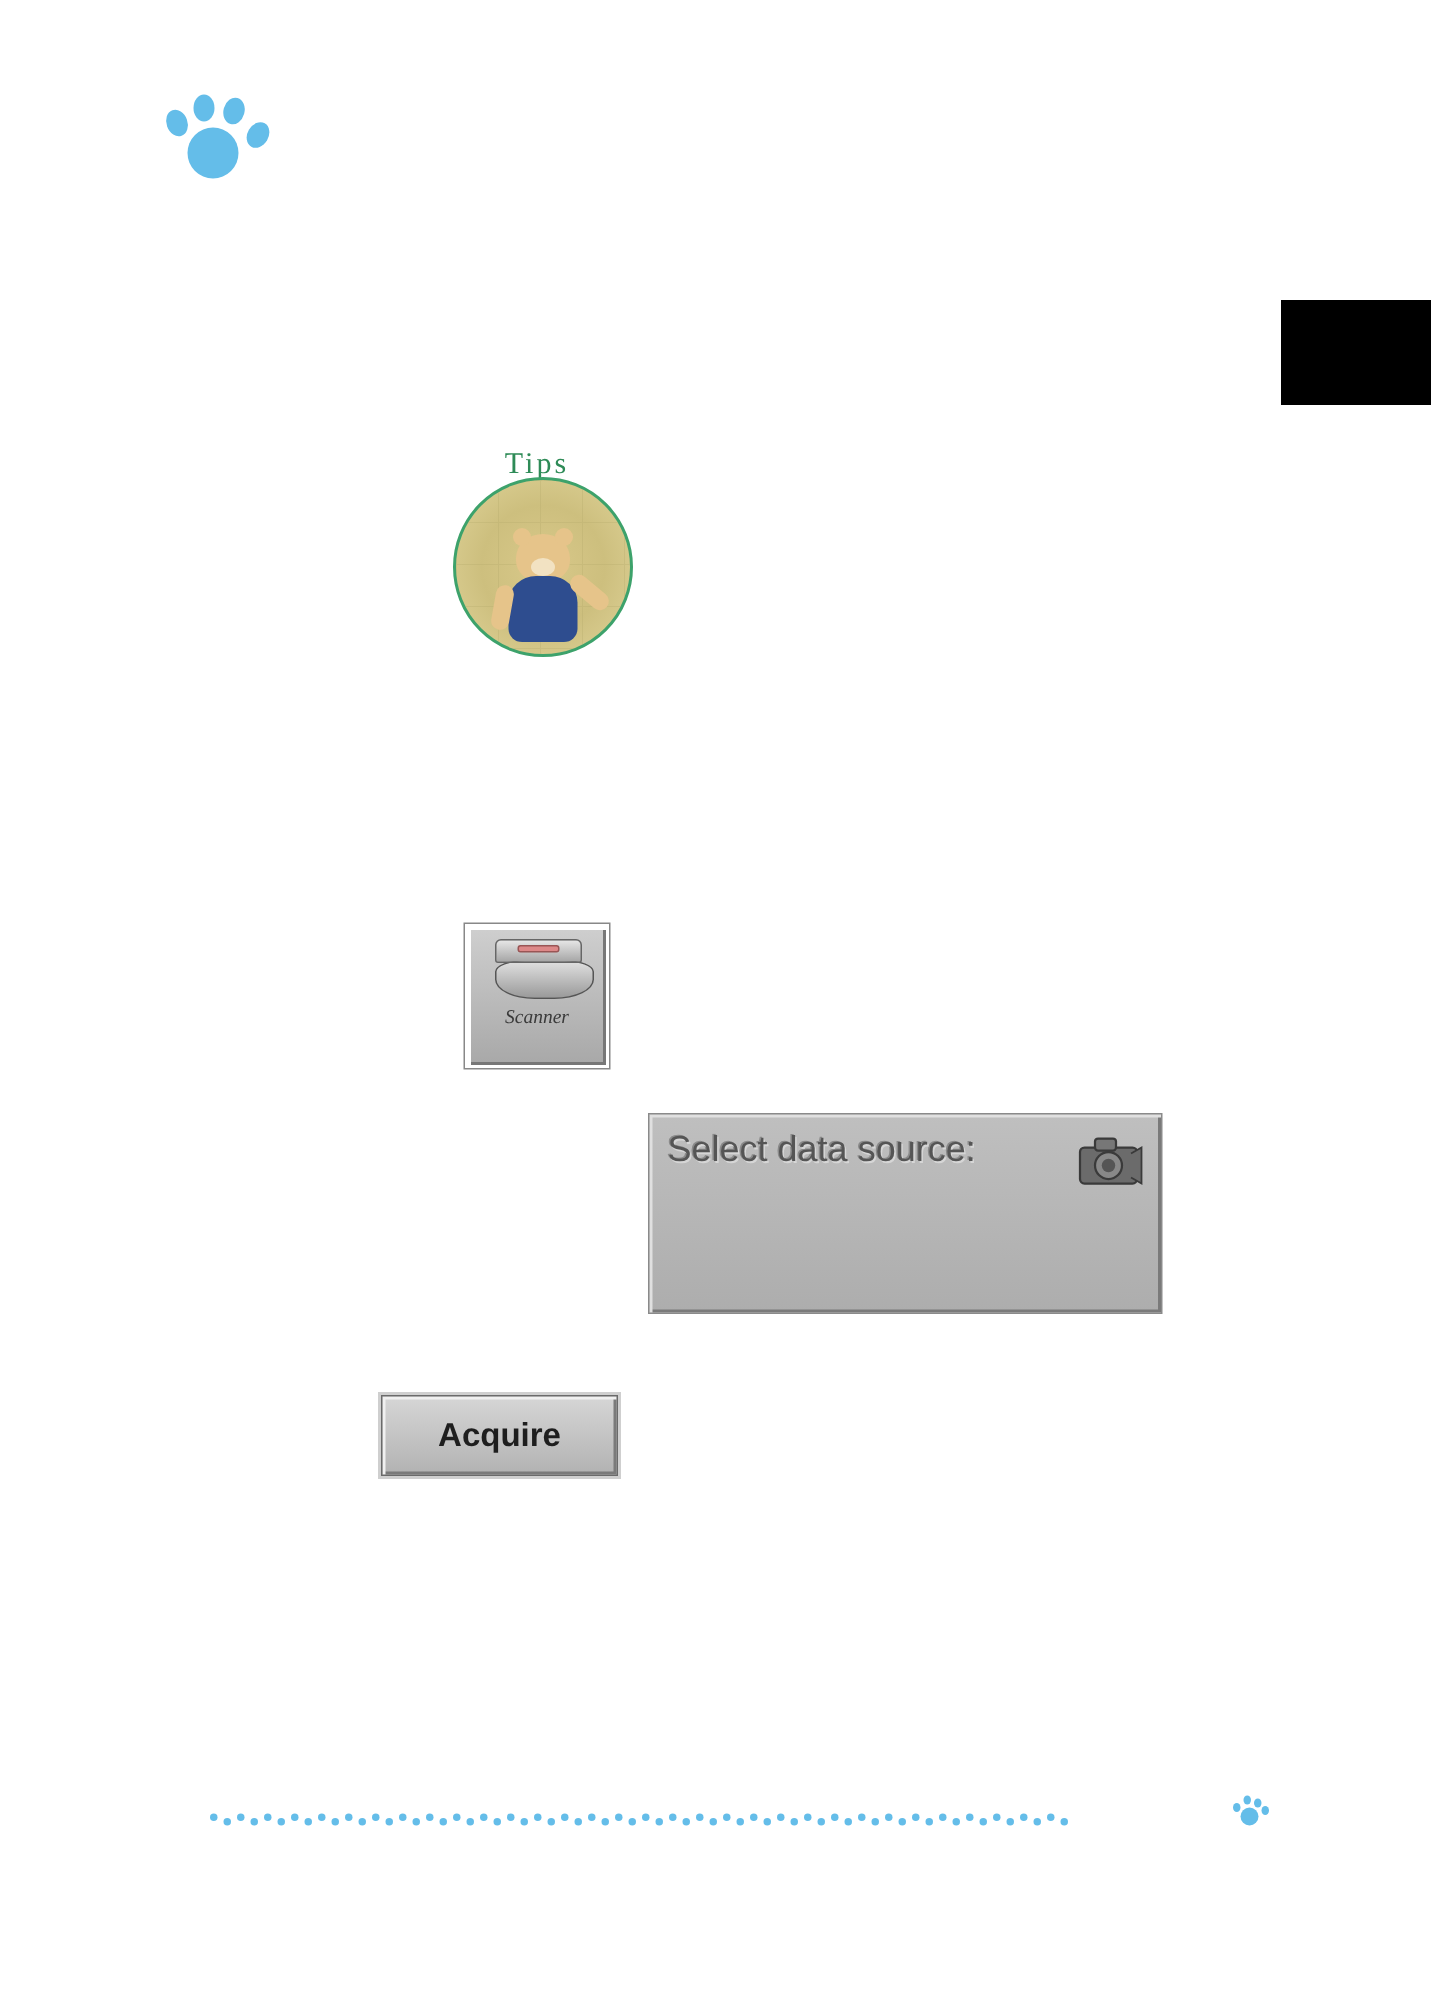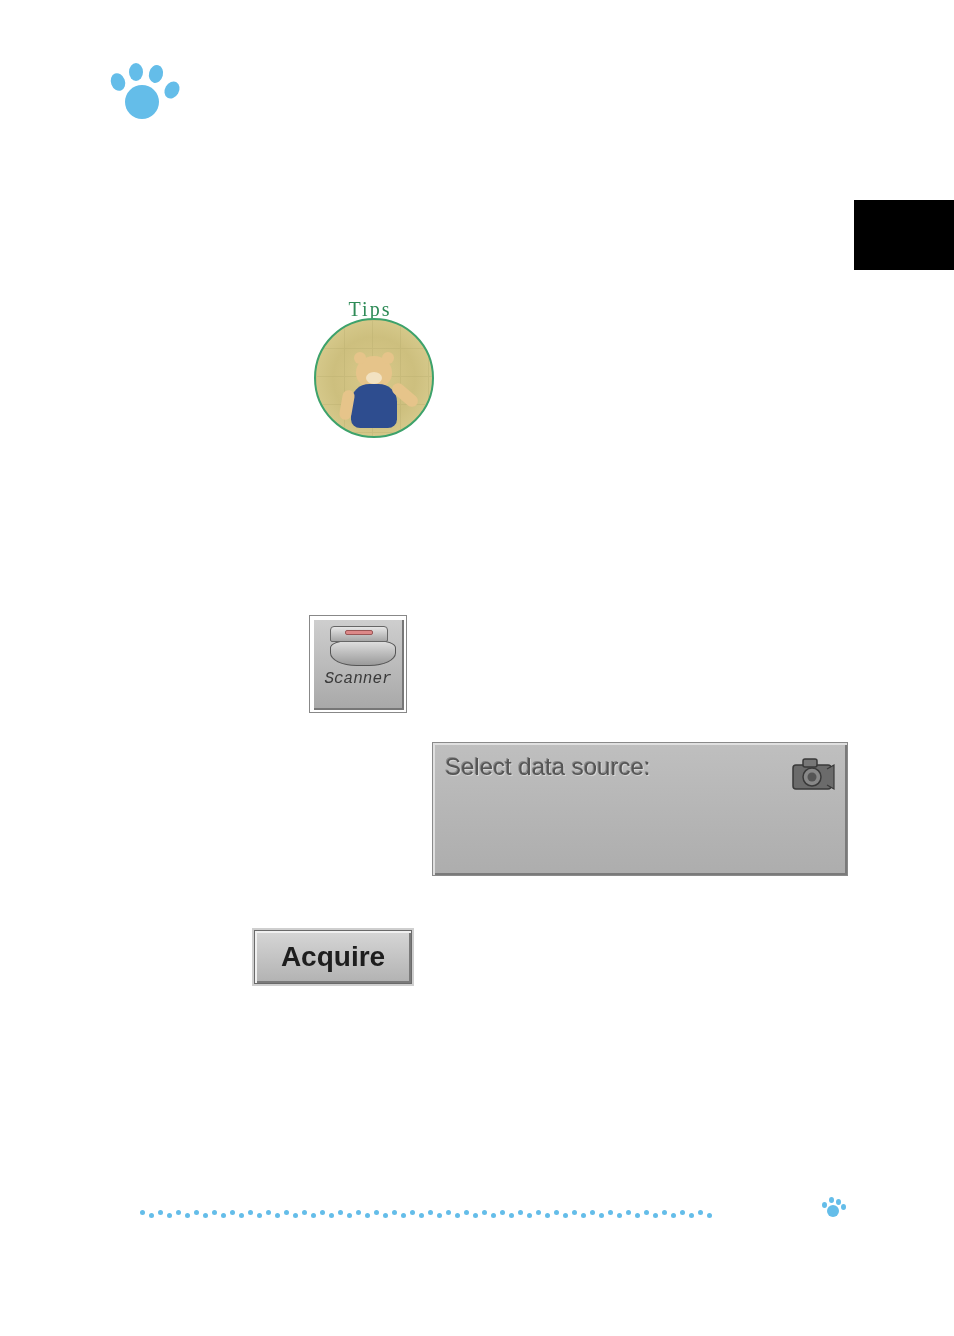--- a/index.html
+++ b/index.html
@@ -53,21 +53,21 @@
     right: 0;
     top: 200px;
     width: 100px;
     height: 70px;
     background: #000;
   }
 
   
   .tips-wrap {
     position: absolute;
-    left: 300px;
+    left: 288px;
     top: 300px;
     width: 140px;
     height: 150px;
     text-align: center;
   }
   .tips-label {
     font-family: Georgia, "Times New Roman", serif;
     color: #2e8b57;
     font-size: 20px;
     letter-spacing: 2px;
@@ -182,32 +182,32 @@
   }
   .scanner-bed {
     width: 64px;
     height: 24px;
     background: linear-gradient(180deg, #e0e0e0, #9a9a9a);
     border: 1px solid #555;
     border-radius: 30% 30% 40% 40% / 30% 30% 50% 50%;
     margin: -2px auto 0;
   }
   .scanner-label {
-    font-family: Liberation Mono, monospace;
+    font-family: Liberation Serif, serif;
     font-style: italic;
-    font-size: 16px;
+    font-size: 13px;
     color: #3a3a3a;
   }
 
   
   .ds-panel {
     position: absolute;
     left: 432px;
     top: 742px;
-    width: 416px;
+    width: 343px;
     height: 134px;
     background: linear-gradient(180deg, #bfbfbf, #adadad);
     border: 1px solid #8a8a8a;
     box-shadow: inset 2px 2px 0 #e0e0e0, inset -2px -2px 0 #7a7a7a;
     box-sizing: border-box;
     padding: 10px 12px;
   }
   .ds-title {
     font-family: Tahoma, Arial, sans-serif;
     font-size: 24px;
@@ -269,21 +269,21 @@
     border: 1px solid #6a6a6a;
     box-shadow:
       inset 2px 2px 0 #f0f0f0,
       inset -2px -2px 0 #7a7a7a,
       0 0 0 2px #cfcfcf;
     display:flex;
     align-items:center;
     justify-content:center;
     font-family: Arial, sans-serif;
     font-weight: bold;
-    font-size: 28px;
+    font-size: 22px;
     color: #1e1e1e;
     cursor: pointer;
   }
 
   
   .footer {
     position: absolute;
     left: 140px;
     right: 110px;
     top: 1198px;

